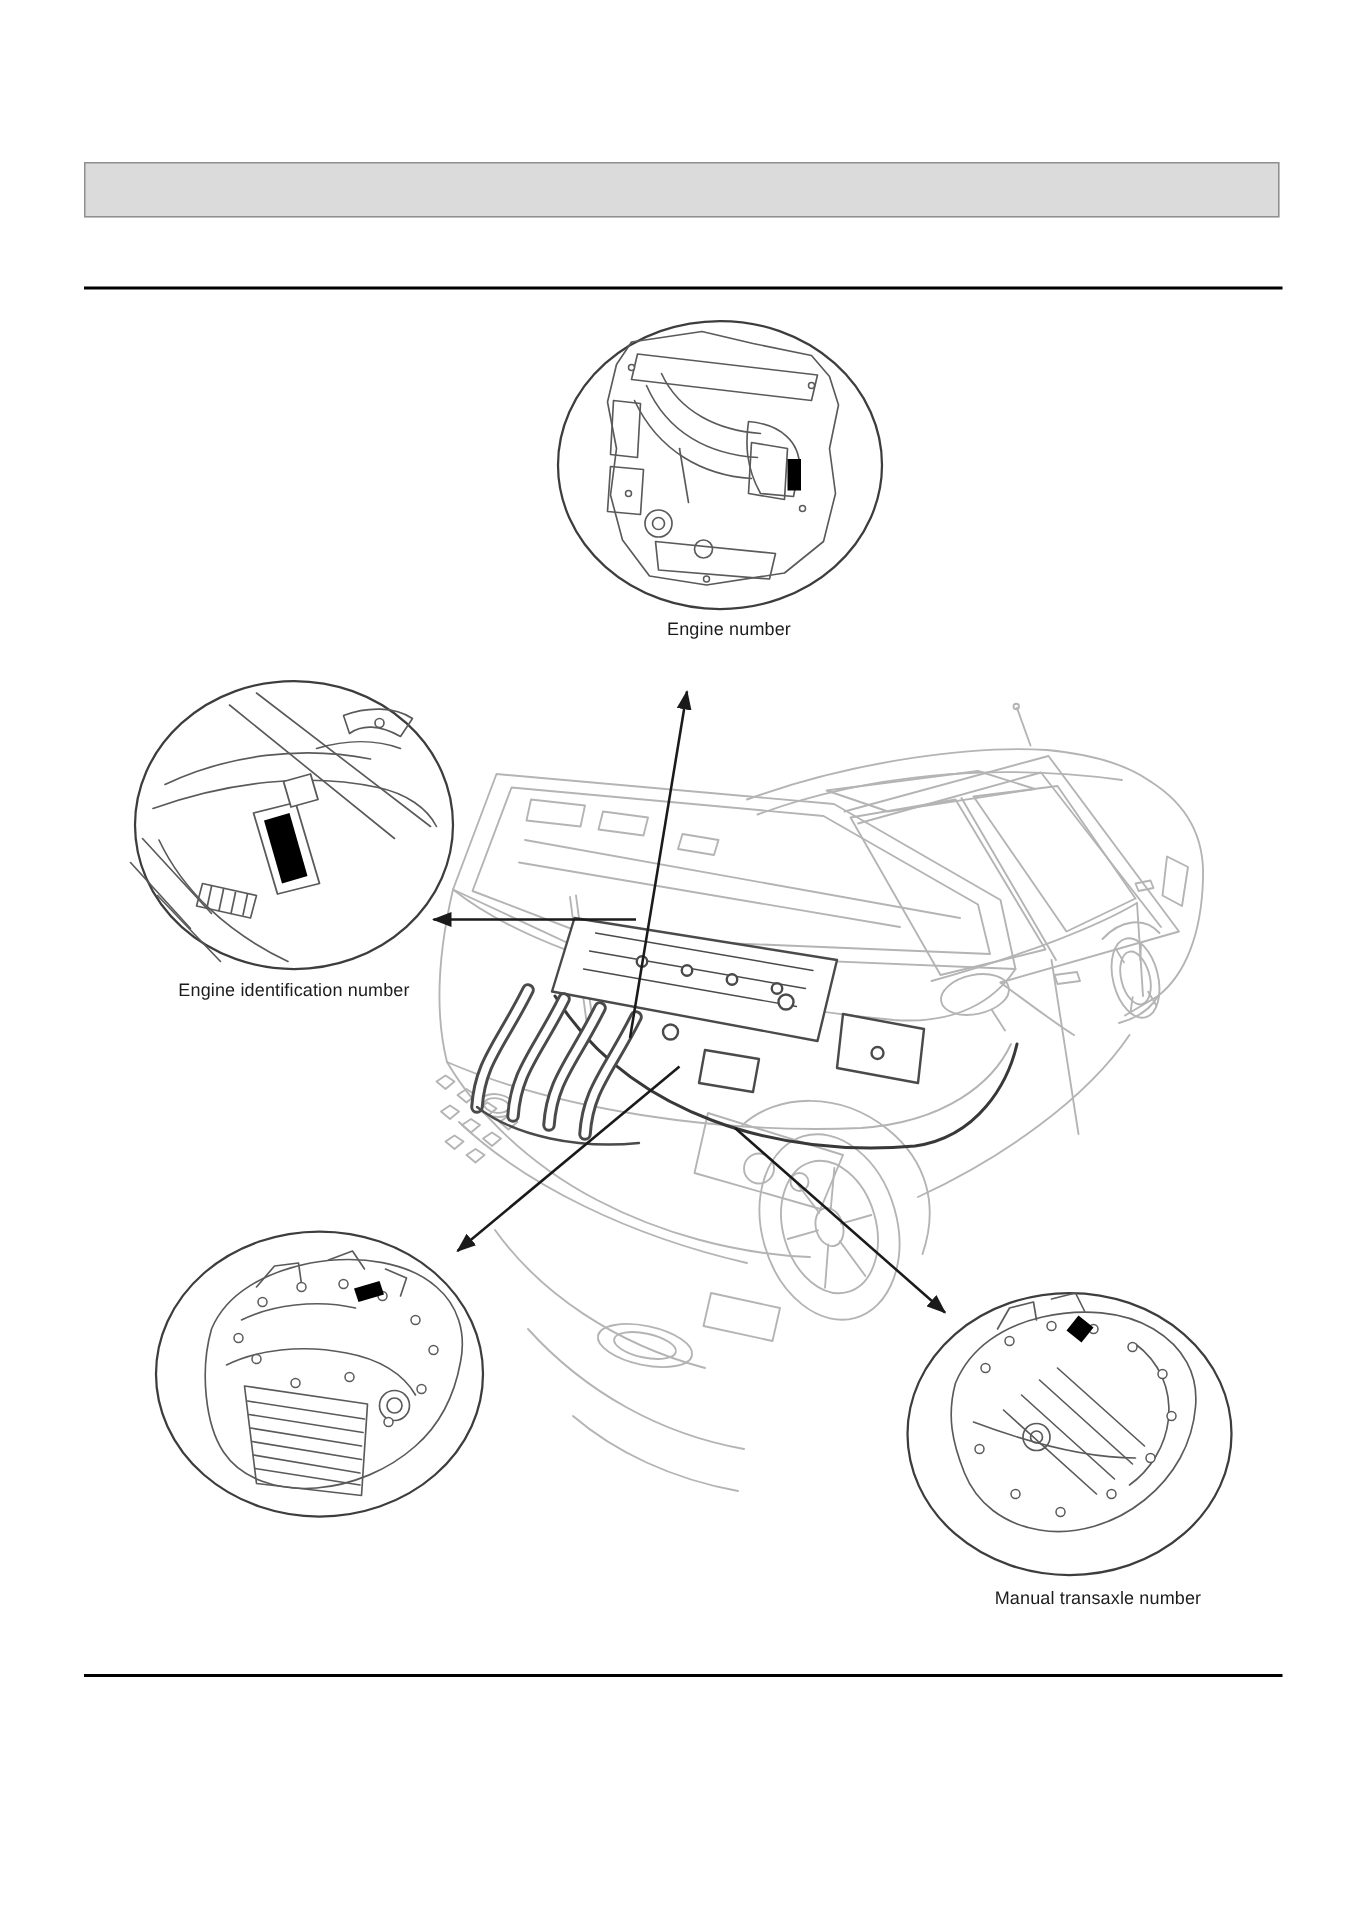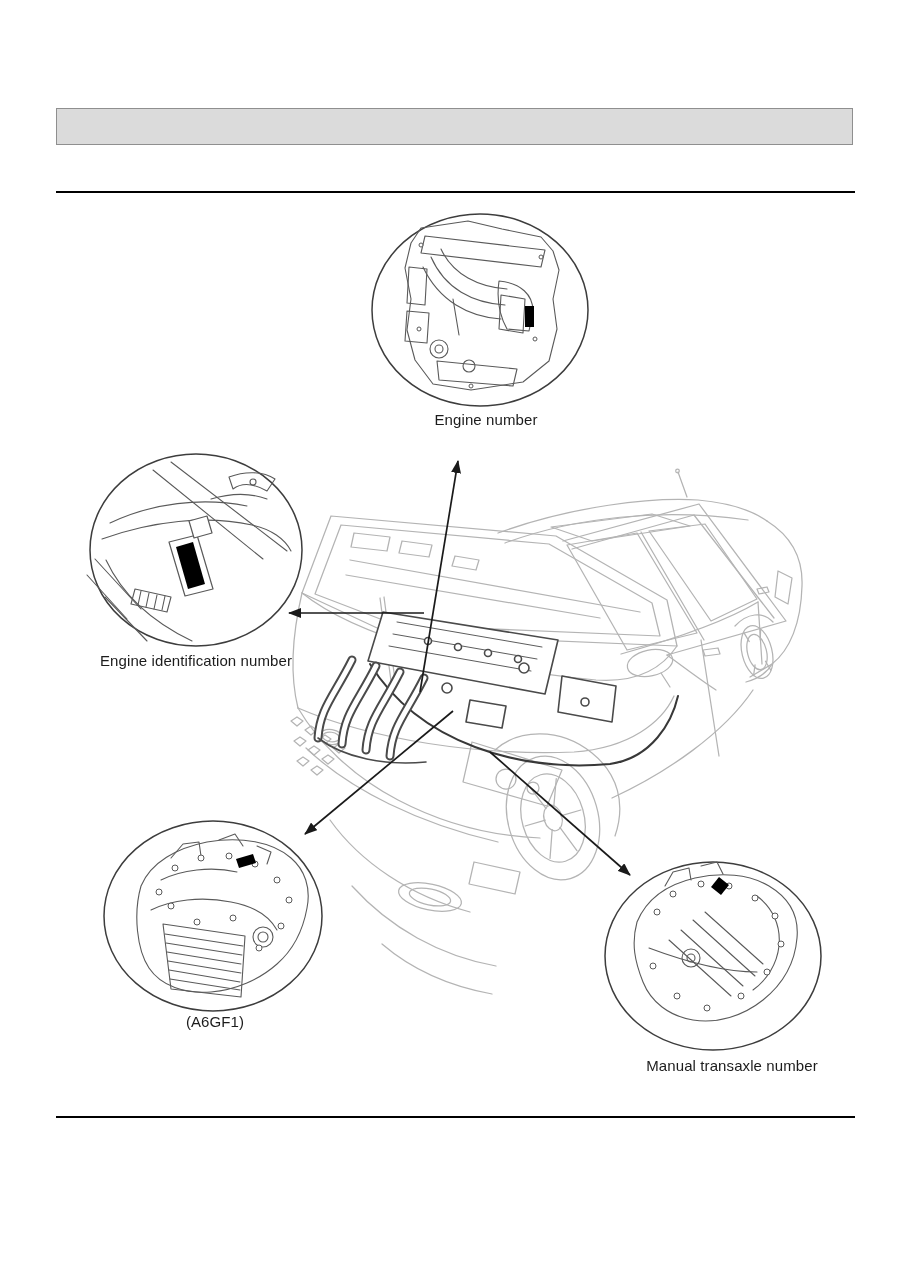--- a/index.html
+++ b/index.html
@@ -6,21 +6,21 @@
   html,body{background:#fff}
   body{font-family:"Liberation Sans",sans-serif}
   .page{position:relative;width:910px;height:1286px;margin:0 auto;background:var(--page_bg,#ffffff);overflow:hidden}
   .header-bar{position:absolute;left:56px;top:108px;width:797px;height:37px;
     background:var(--header_bar_fill,#dbdbdb);border:1px solid var(--header_bar_border,#8f8f8f);
     font-size:15px;line-height:35px;padding:0 8px;color:var(--label_text,#1c1c1c)}
   .rule{position:absolute;left:56px;width:799px;height:2px;background:var(--rule,#000)}
   .rule-top{top:191px}
   .rule-bottom{top:1116px}
   svg.diagram{position:absolute;left:0;top:0;width:910px;height:1286px;display:block}
-  .label{position:absolute;text-align:center;font-size:15px;line-height:19.5px;
+  .label{position:absolute;text-align:center;font-size:12px;line-height:19.5px;
     color:var(--label_text,#1c1c1c);letter-spacing:.1px;white-space:nowrap}
   .label span{display:block}
   
   .cl{stroke:var(--car_line,#b4b4b4);fill:none;stroke-width:1.25;stroke-linecap:round;stroke-linejoin:round}
   .en{stroke:var(--engine_line,#4a4a4a);fill:none;stroke-width:1.6;stroke-linecap:round;stroke-linejoin:round}
   .enf{stroke:var(--engine_line,#4a4a4a);fill:#fff;stroke-width:1.6;stroke-linejoin:round}
   .tube-o{stroke:var(--engine_line,#4a4a4a);stroke-width:9;fill:none;stroke-linecap:round}
   .tube-i{stroke:#fff;stroke-width:5;fill:none;stroke-linecap:round}
   .harness{stroke:#383838;stroke-width:2;fill:none;stroke-linecap:round}
   .ring{stroke:var(--callout_ring,#3d3d3d);fill:#fff;stroke-width:1.5}
@@ -298,20 +298,19 @@
 
   <div class="label" style="left:306px;top:410px;width:360px">
     <span>Engine number</span>
   </div>
 
   <div class="label" style="left:36px;top:651px;width:320px">
     <span>Engine identification number</span>
   </div>
 
   <div class="label" style="left:35px;top:1012px;width:360px">
-    <span>(A6GF1)</span>
   </div>
 
   <div class="label" style="left:552px;top:1056px;width:360px">
     <span>Manual transaxle number</span>
   </div>
 
 </div>
 
 </body></html>

